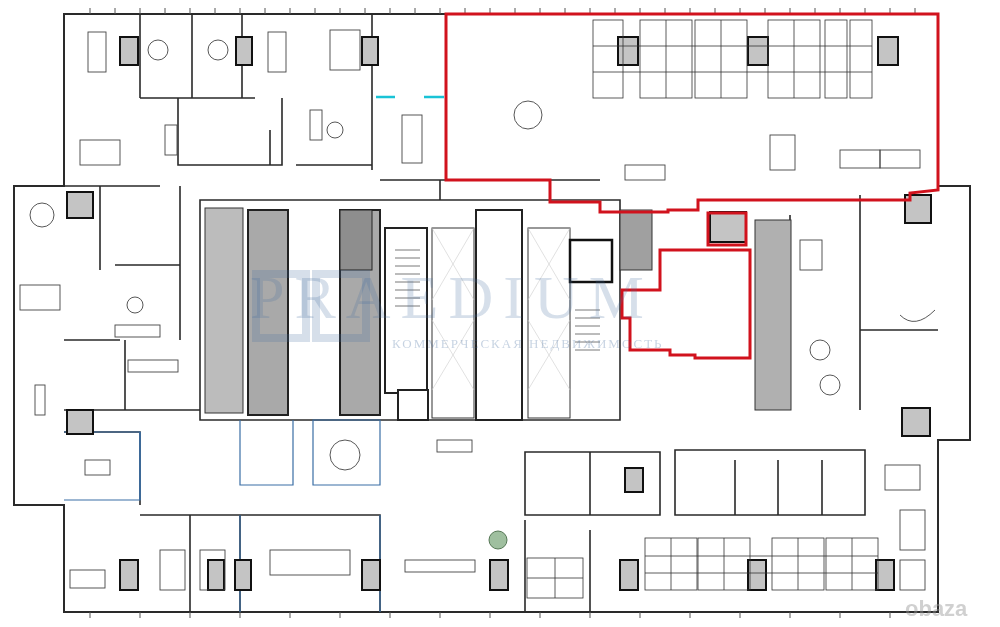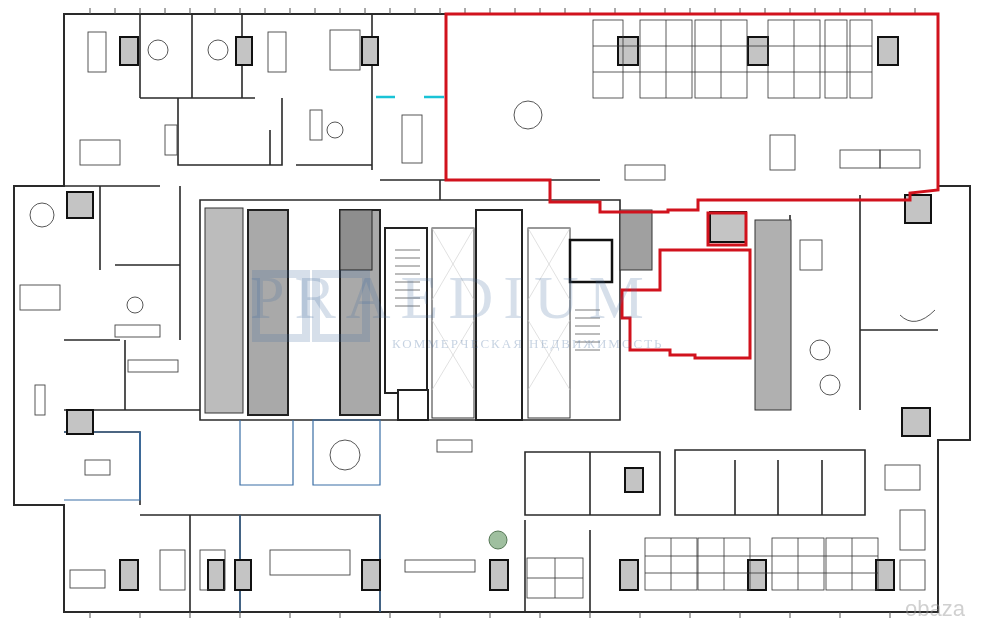--- a/index.html
+++ b/index.html
@@ -1,21 +1,21 @@
 <!DOCTYPE html>
 <html><head>
 <meta charset="utf-8">
 <style>
   html,body{margin:0;padding:0;background:#ffffff;}
   body{width:1000px;height:627px;overflow:hidden;position:relative;font-family:"Liberation Sans",sans-serif;}
   #plan{position:absolute;left:0;top:0;width:1000px;height:627px;}
   .wm-main{position:absolute;left:250px;top:262px;font-family:"Liberation Serif",serif;font-size:62px;letter-spacing:10px;color:rgba(70,110,160,0.22);white-space:nowrap;pointer-events:none;}
   .wm-sub{position:absolute;left:392px;top:336px;font-family:"Liberation Serif",serif;font-size:13px;letter-spacing:2px;color:rgba(70,110,160,0.30);white-space:nowrap;pointer-events:none;}
   .wm-logo{position:absolute;left:252px;top:270px;width:120px;height:72px;pointer-events:none;}
-  .wm-corner{position:absolute;left:905px;top:596px;font-family:"Liberation Sans",sans-serif;font-weight:normal;font-size:22px;color:rgba(150,150,150,0.45);pointer-events:none;text-align:center;}
+  .wm-corner{position:absolute;left:905px;top:596px;font-family:"Liberation Sans",sans-serif;font-weight:bold;font-size:22px;color:rgba(150,150,150,0.45);pointer-events:none;text-align:center;}
 </style>
 </head>
 <body>
 
 <svg id="plan" viewBox="0 0 1000 627" xmlns="http://www.w3.org/2000/svg">
   <g fill="none" stroke="#2a2a2a" stroke-width="2">
     <path d="M64 14 L938 14 L938 186 L970 186 L970 440 L938 440 L938 612 L64 612 L64 505 L14 505 L14 186 L64 186 Z"></path>
   </g>
   <g stroke="#555" stroke-width="1">
     <path d="M90 8v6M115 8v6M140 8v6M165 8v6M190 8v6M215 8v6M240 8v6M265 8v6M290 8v6M315 8v6M340 8v6M365 8v6M390 8v6M415 8v6M440 8v6M465 8v6M490 8v6M515 8v6M540 8v6M565 8v6M590 8v6M615 8v6M640 8v6M665 8v6M690 8v6M715 8v6M740 8v6M765 8v6M790 8v6M815 8v6M840 8v6M865 8v6M890 8v6M915 8v6"></path>

